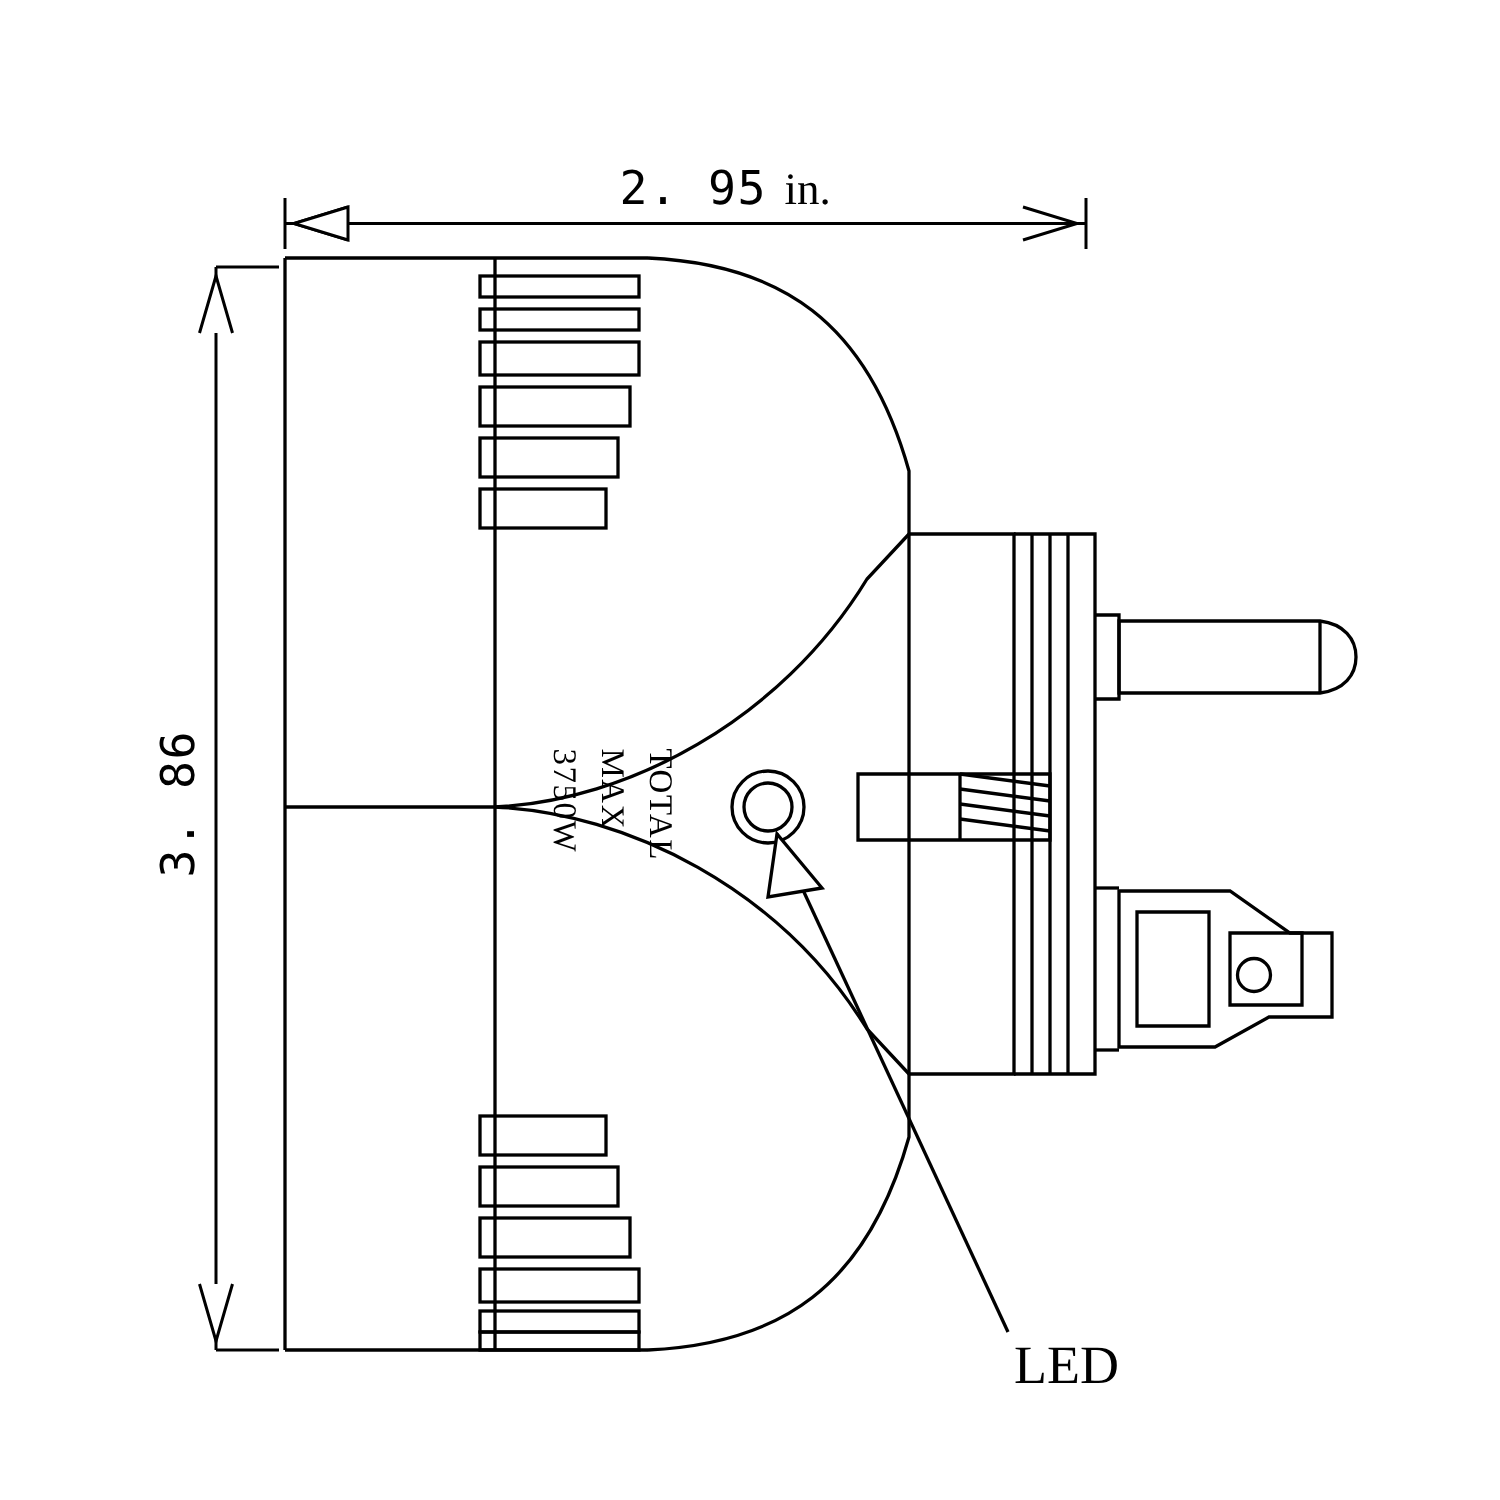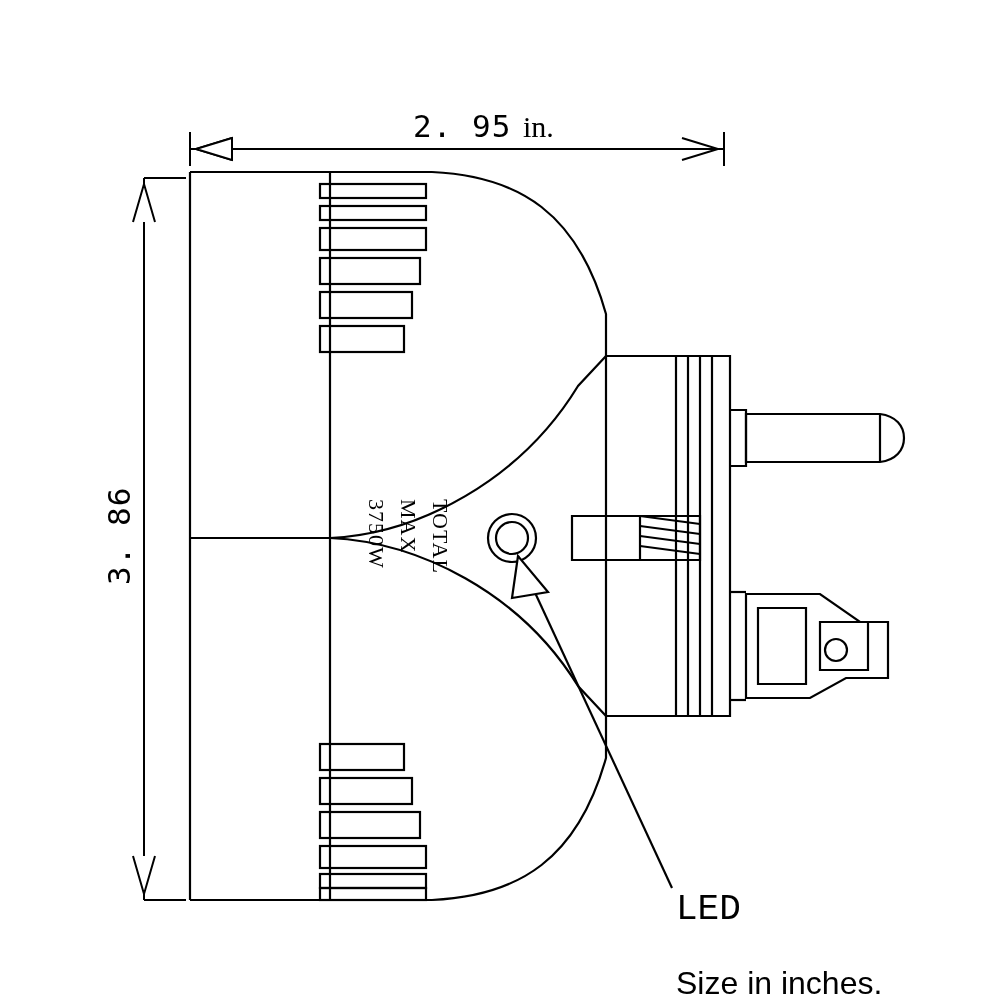--- a/index.html
+++ b/index.html
@@ -50,21 +50,21 @@
   .dim-left {
     font-family: "DejaVu Sans Mono", monospace;
     font-size: 31px;
     letter-spacing: 1px;
     left: 104px;
     top: 474px;
     transform-origin: 0 0;
     transform: rotate(-90deg) translate(-85px, 0px);
   }
   .led-label {
-    font-family: Liberation Mono, monospace;
+    font-family: Liberation Serif, serif;
     font-size: 36px;
     left: 676px;
     top: 866px;
   }
   .size-note {
     font-family: "Liberation Sans", sans-serif;
     font-size: 32px;
     left: 676px;
     top: 941px;
   }
@@ -188,15 +188,14 @@
   <div class="lbl dim-top-unit">in.</div>
 
   <div class="lbl dim-left">3. 86</div>
 
   <div class="lbl body-text bt1">TOTAL</div>
   <div class="lbl body-text bt2">MAX</div>
   <div class="lbl body-text bt3">3750W</div>
 
   <div class="lbl led-label">LED</div>
 
-  <div class="lbl size-note">Size in inches.</div>
 
 </div>
 
 </body></html>

